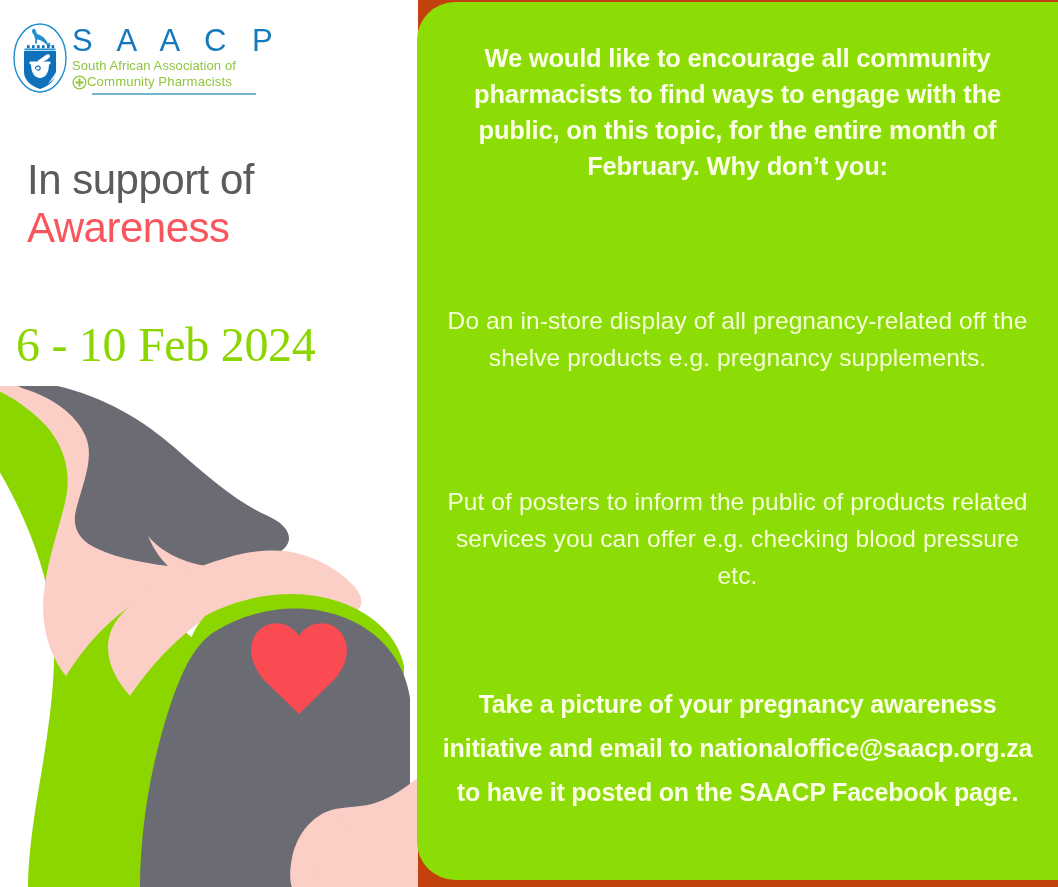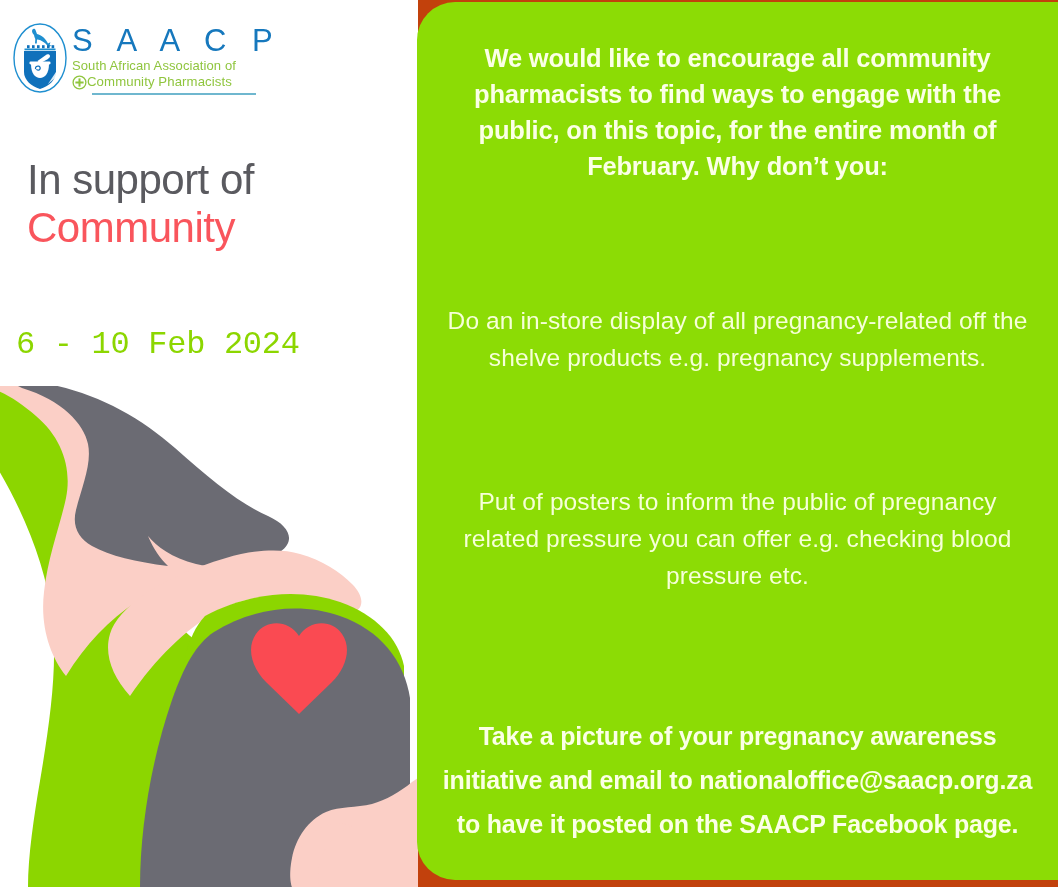--- a/index.html
+++ b/index.html
@@ -107,23 +107,23 @@
     line-height: 48px;
     letter-spacing: -0.5px;
   }
   .hl-grey { color: #5a5a5f; }
   .hl-red  { color: #f9555c; }
 
   .date-line {
     position: absolute;
     left: 16px;
     top: 322px;
-    font-family: Liberation Mono, monospace;
-    font-weight: 400;
-    font-size: 32px;
+    font-family: Liberation Serif, serif;
+    font-weight: 400;
+    font-size: 48px;
     line-height: 46px;
     color: #8cd600;
     letter-spacing: -0.3px;
   }
 
   
   .illustration {
     position: absolute;
     left: 0;
     top: 386px;
@@ -198,21 +198,20 @@
     font-size: 24.5px;
     line-height: 37px;
   }
   .cta-block {
     position: absolute;
     left: 16px;
     top: 680px;
     width: 609px;
     font-size: 25px;
     line-height: 44px;
-    margin-top: 32px;
   }
 </style>
 </head>
 <body>
 
 <div id="poster">
 
   <div class="left-col">
 
     <div class="logo-block">
@@ -257,21 +256,21 @@
             </svg>
           </span>
           <span class="logo-tag2">Community Pharmacists</span>
         </div>
         <div class="logo-underline"></div>
       </div>
     </div>
 
     <div class="headline">
       <div class="hl-line hl-grey">In support of</div>
-      <div class="hl-line hl-red">Community</div>
+      <div class="hl-line hl-red">Awareness</div>
     </div>
 
     <div class="date-line">6 - 10 Feb 2024</div>
 
     <div class="illustration">
       <svg viewBox="0 0 418 501" width="418" height="501" aria-hidden="true">
 
         <path d="M-10 -6 C40 -6 95 30 120 90 C140 140 150 180 165 215
                  C185 262 230 282 300 268 C340 260 372 262 395 276
                  L395 501 L28 501
@@ -338,20 +337,20 @@
   </div>
 
   <div class="green-panel">
     <div class="panel-inner">
 
       <div class="bold-block intro-block">We would like to encourage all community pharmacists to find ways to engage with the public, on this topic, for the entire month of February. Why don’t you:</div>
 
       <div class="light-block para1">Do an in-store display of all pregnancy-related off the shelve products e.g. pregnancy supplements.</div>
 
 
-      <div class="light-block para2">Put of posters to inform the public of pregnancy related pressure you can offer e.g. checking blood pressure etc.</div>
+      <div class="light-block para2">Put of posters to inform the public of products related services you can offer e.g. checking blood pressure etc.</div>
 
       <div class="bold-block cta-block">Take a picture of your pregnancy awareness initiative and email to nationaloffice@saacp.org.za to have it posted on the SAACP Facebook page.</div>
 
     </div>
   </div>
 
 </div>
 
 </body></html>

